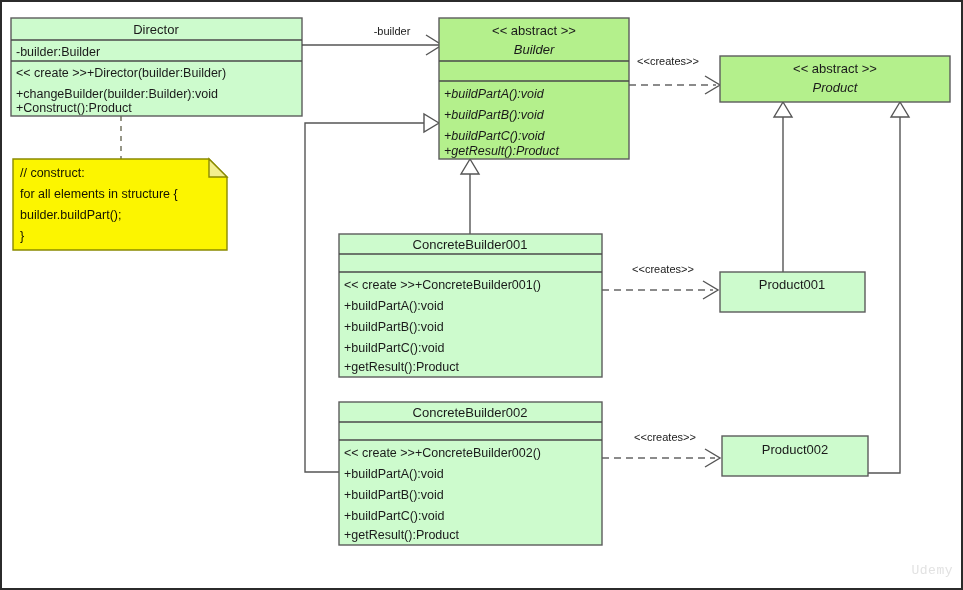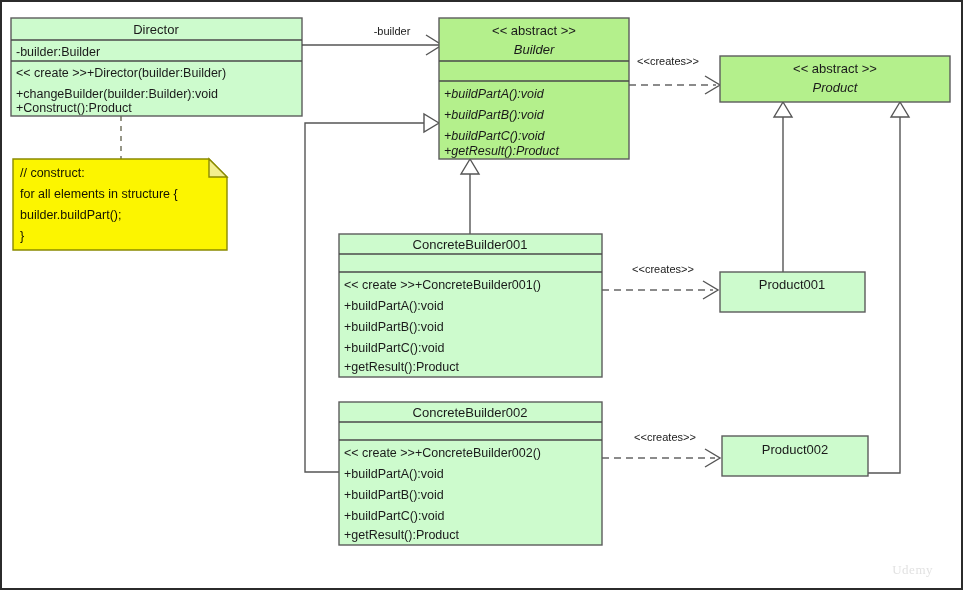--- a/index.html
+++ b/index.html
@@ -101,23 +101,23 @@
     stroke-width: 1.4;
   }
   .note-text {
     font-family: "Liberation Sans", sans-serif;
     font-size: 12.5px;
     fill: #141400;
     text-anchor: start;
   }
   .watermark {
     position: absolute;
-    right: 28px;
+    right: 8px;
     bottom: 10px;
-    font-family: Liberation Serif, serif;
+    font-family: Liberation Mono, monospace;
     font-size: 13px;
     color: #e2e2e2;
     letter-spacing: 0.5px;
     user-select: none;
   }
 </style>
 </head>
 <body>
 
 <div id="canvas">

